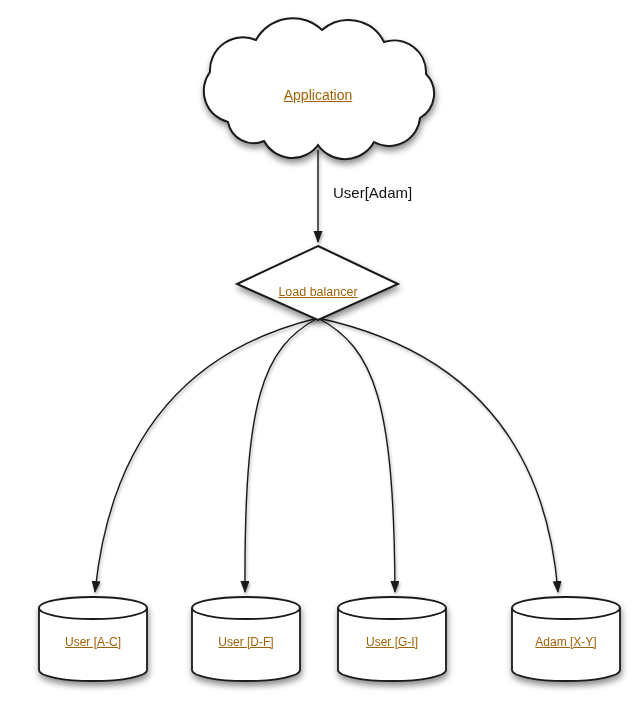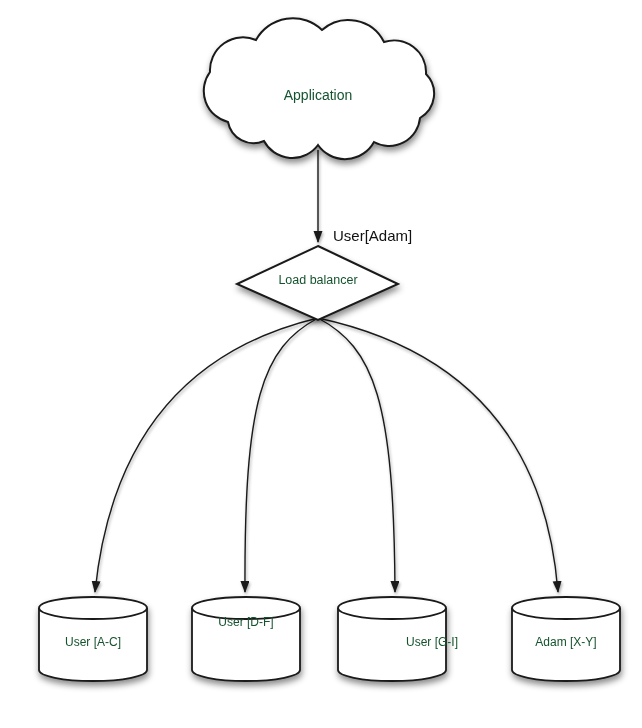--- a/index.html
+++ b/index.html
@@ -21,34 +21,34 @@
     top: 0;
   }
   .shape {
     filter: drop-shadow(1px 4px 3px rgba(0,0,0,0.45));
   }
   .edge {
     filter: drop-shadow(1px 2px 1.5px rgba(0,0,0,0.35));
   }
   .label {
     position: absolute;
-    color: #14532d;
+    color: #a16207;
     white-space: nowrap;
     transform: translate(-50%, -50%);
+    text-decoration: underline;
   }
   .node-label-lg { font-size: 14px; }
   .node-label-md { font-size: 12.5px; }
   .cyl-label     { font-size: 12px; text-align: right; }
   .edge-label {
     position: absolute;
     color: #111111;
     white-space: nowrap;
     font-size: 15px;
     transform: translate(0, -50%);
-    margin-top: 43px;
   }
 </style>
 </head>
 <body>
 
 <div class="canvas">
 
   <svg width="642" height="728" viewBox="0 0 642 728">
     <defs>
       <marker id="arrowhead" markerUnits="userSpaceOnUse" markerWidth="14" markerHeight="10" refX="11" refY="4.5" orient="auto">
@@ -99,23 +99,23 @@
         <path d="M 512,608 V 670 A 54,11 0 0 0 620,670 V 608"></path>
         <ellipse cx="566" cy="608" rx="54" ry="11"></ellipse>
       </g>
     </g>
   </svg>
 
   <div class="label node-label-lg" style="left:318px; top:95px;">Application</div>
 
   <div class="edge-label" style="left:333px; top:192px;">User[Adam]</div>
 
-  <div class="label node-label-md" style="left:318px; top:280px;">Load balancer</div>
+  <div class="label node-label-md" style="left:318px; top:292px;">Load balancer</div>
 
   <div class="label cyl-label" style="left:93px; top:642px;">User [A-C]</div>
 
-  <div class="label cyl-label" style="left:246px; top:622px;">User [D-F]</div>
+  <div class="label cyl-label" style="left:246px; top:642px;">User [D-F]</div>
 
-  <div class="label cyl-label" style="left:392px; top:642px;margin-left:40px;">User [G-I]</div>
+  <div class="label cyl-label" style="left:392px; top:642px;">User [G-I]</div>
 
   <div class="label cyl-label" style="left:566px; top:642px;">Adam [X-Y]</div>
 
 </div>
 
 </body></html>

